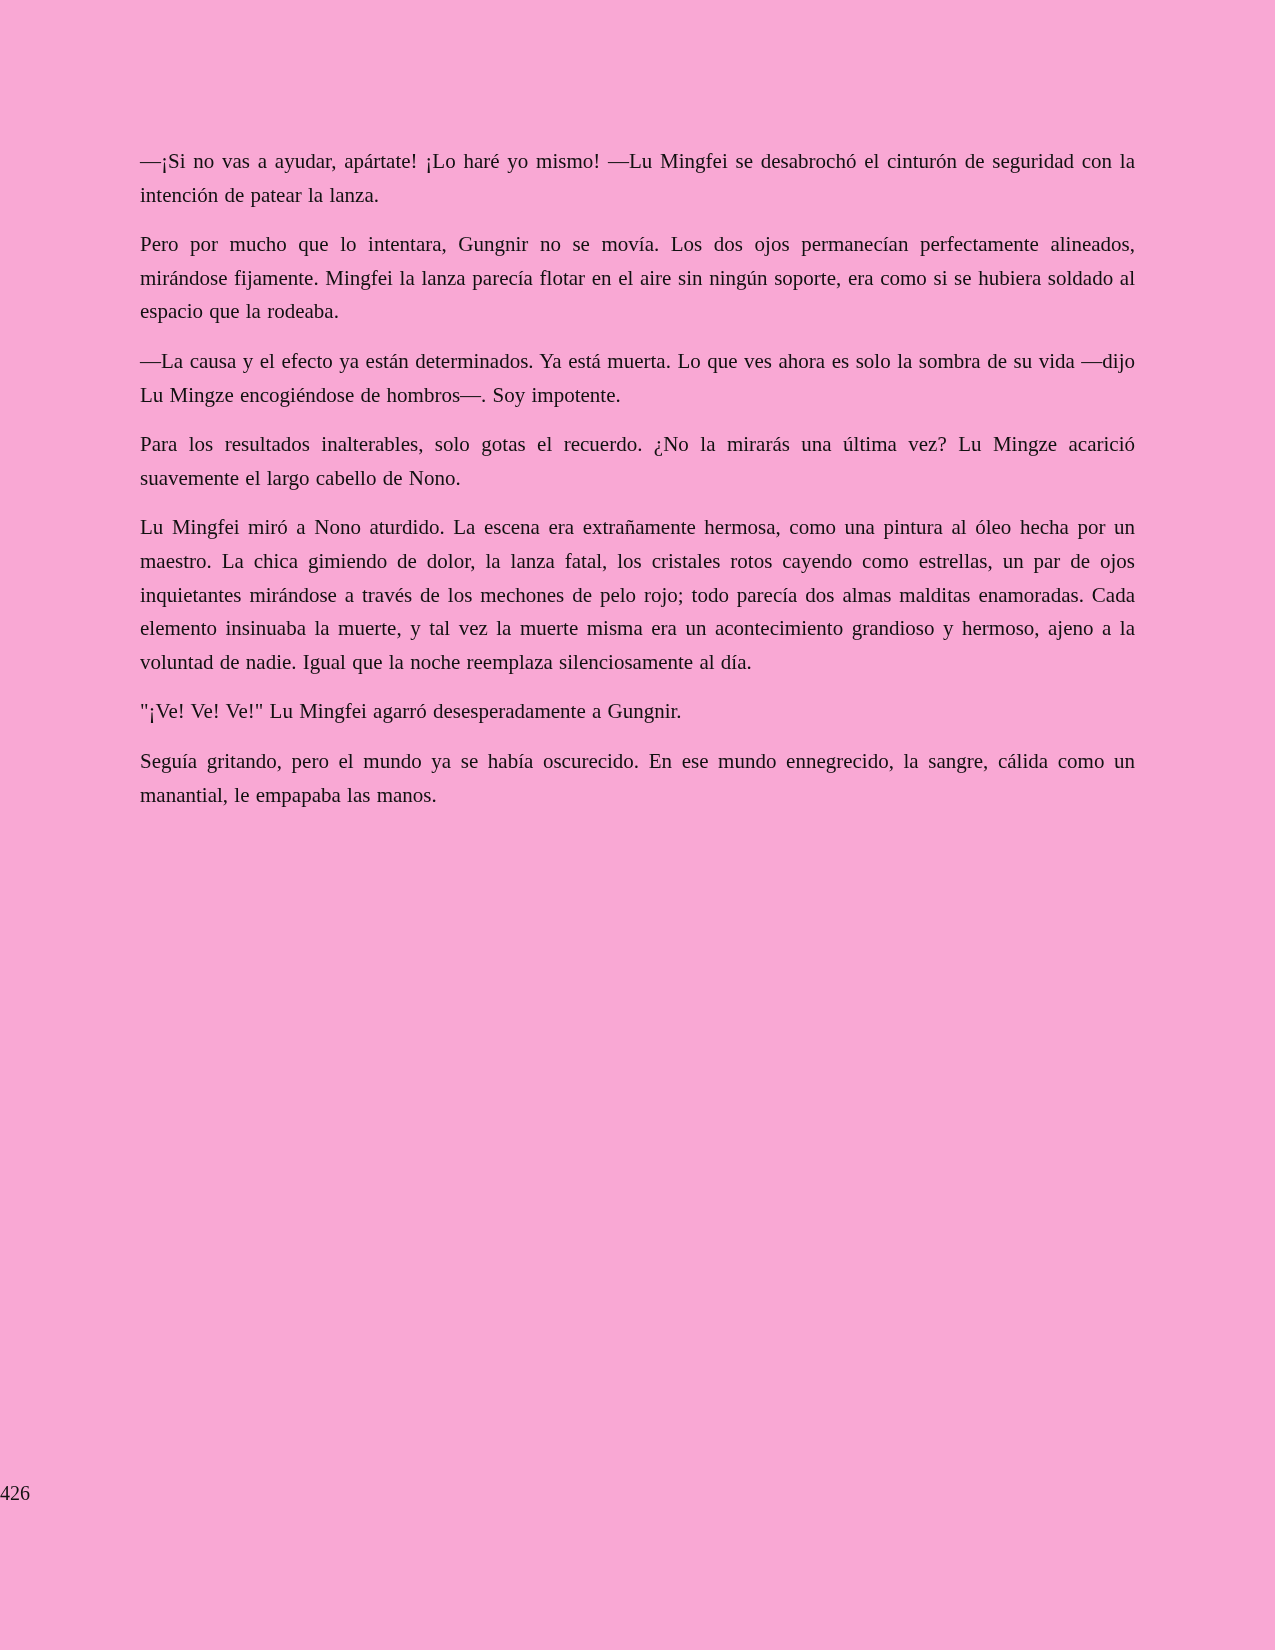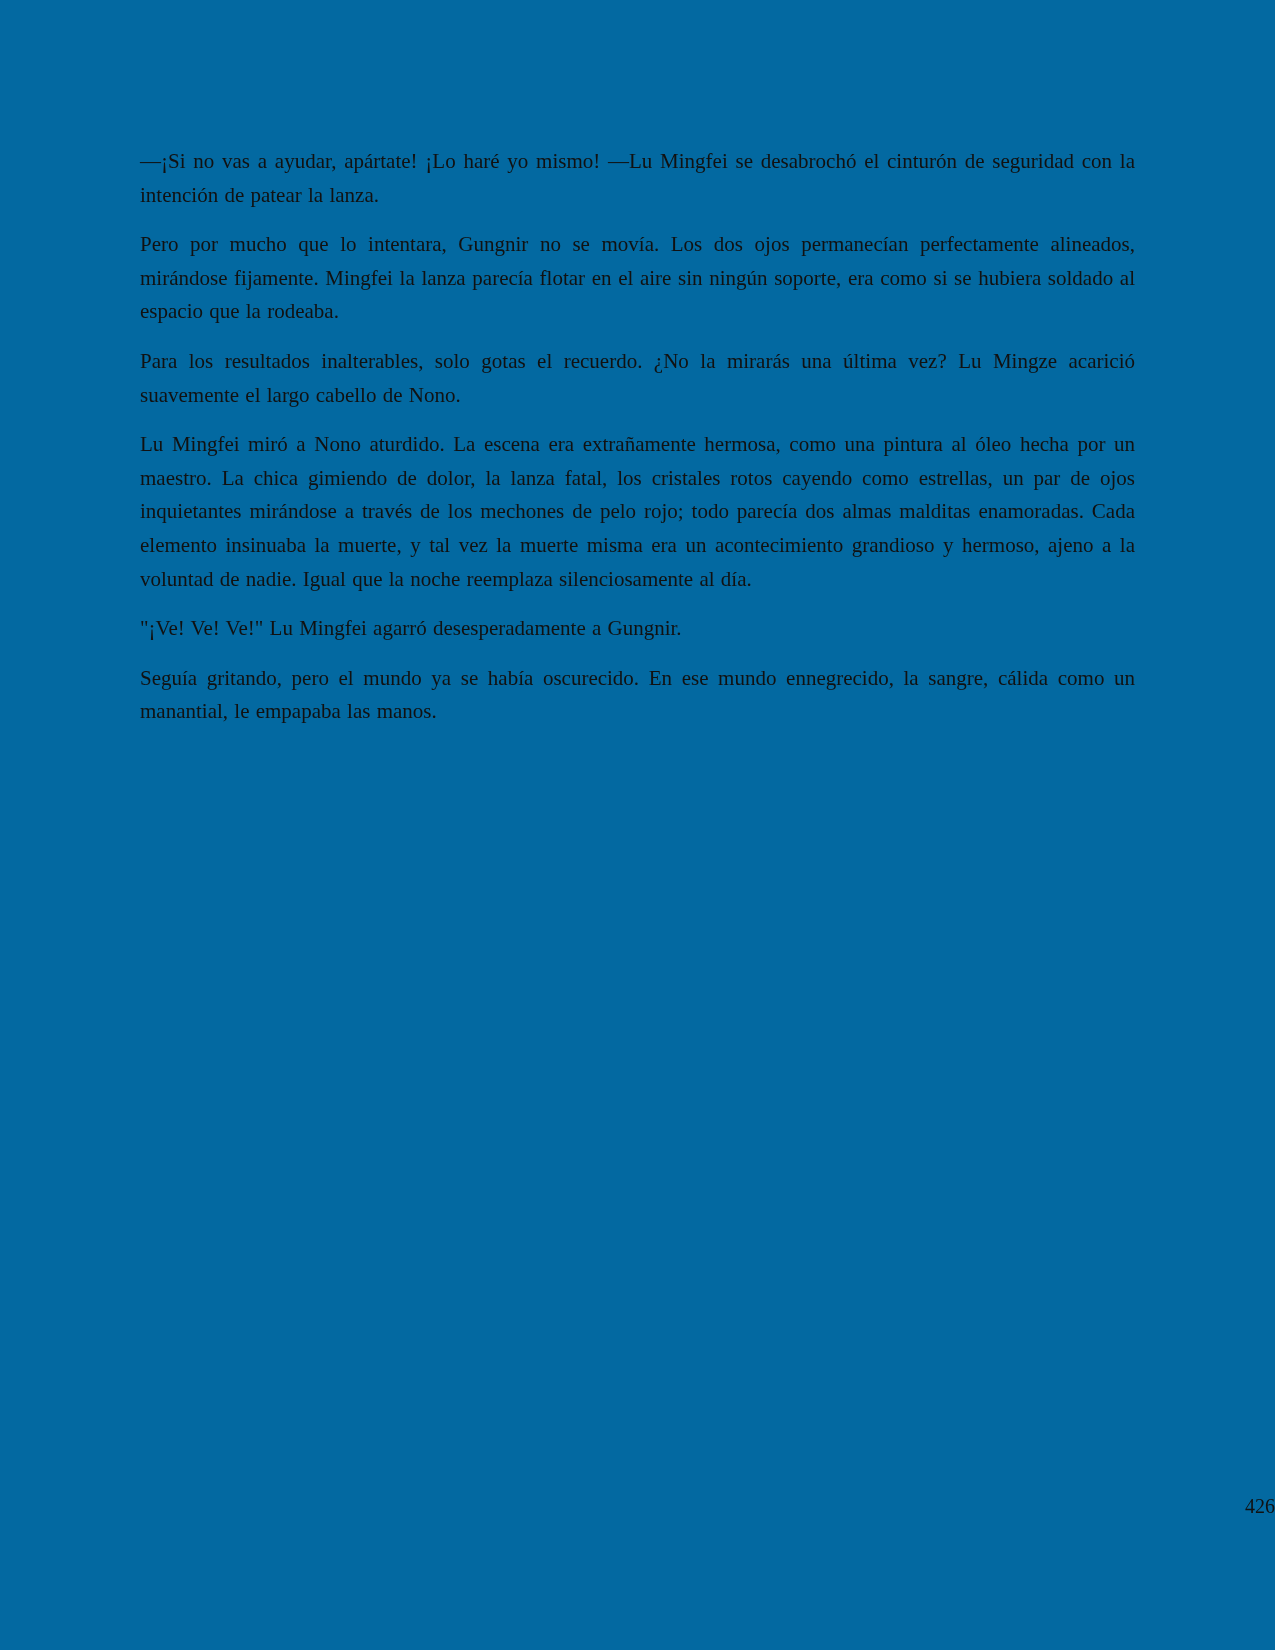--- a/index.html
+++ b/index.html
@@ -5,50 +5,51 @@
   html, body {
     margin: 0;
     padding: 0;
     background: #ffffff;
   }
   .page {
     position: relative;
     width: 1275px;
     height: 1650px;
     margin: 0 auto;
-    background: #0369a1;
+    background: #f9a8d4;
     box-sizing: border-box;
     padding: 145px 140px 0 140px;
     font-family: "Liberation Serif", "DejaVu Serif", serif;
     color: #111111;
     overflow: hidden;
   }
   .text-body p {
     font-size: 21px;
     line-height: 1.6;
     text-align: justify;
     margin: 0 0 16px 0;
     word-spacing: 1px;
   }
   .page-number {
     position: absolute;
-    bottom: 132px;
+    bottom: 145px;
     left: 0;
     right: 0;
-    text-align: right;
+    text-align: left;
     font-size: 20px;
     color: #111111;
   }
 </style>
 </head>
 <body>
 
 <div class="page">
   <div class="text-body">
     <p>—¡Si no vas a ayudar, apártate! ¡Lo haré yo mismo! —Lu Mingfei se desabrochó el cinturón de seguridad con la intención de patear la lanza.</p>
     <p>Pero por mucho que lo intentara, Gungnir no se movía. Los dos ojos permanecían perfectamente alineados, mirándose fijamente. Mingfei la lanza parecía flotar en el aire sin ningún soporte, era como si se hubiera soldado al espacio que la rodeaba.</p>
+    <p>—La causa y el efecto ya están determinados. Ya está muerta. Lo que ves ahora es solo la sombra de su vida —dijo Lu Mingze encogiéndose de hombros—. Soy impotente.</p>
     <p>Para los resultados inalterables, solo gotas el recuerdo. ¿No la mirarás una última vez? Lu Mingze acarició suavemente el largo cabello de Nono.</p>
     <p>Lu Mingfei miró a Nono aturdido. La escena era extrañamente hermosa, como una pintura al óleo hecha por un maestro. La chica gimiendo de dolor, la lanza fatal, los cristales rotos cayendo como estrellas, un par de ojos inquietantes mirándose a través de los mechones de pelo rojo; todo parecía dos almas malditas enamoradas. Cada elemento insinuaba la muerte, y tal vez la muerte misma era un acontecimiento grandioso y hermoso, ajeno a la voluntad de nadie. Igual que la noche reemplaza silenciosamente al día.</p>
     <p>"¡Ve! Ve! Ve!" Lu Mingfei agarró desesperadamente a Gungnir.</p>
     <p>Seguía gritando, pero el mundo ya se había oscurecido. En ese mundo ennegrecido, la sangre, cálida como un manantial, le empapaba las manos.</p>
   </div>
   <div class="page-number">426</div>
 </div>
 
 </body></html>

